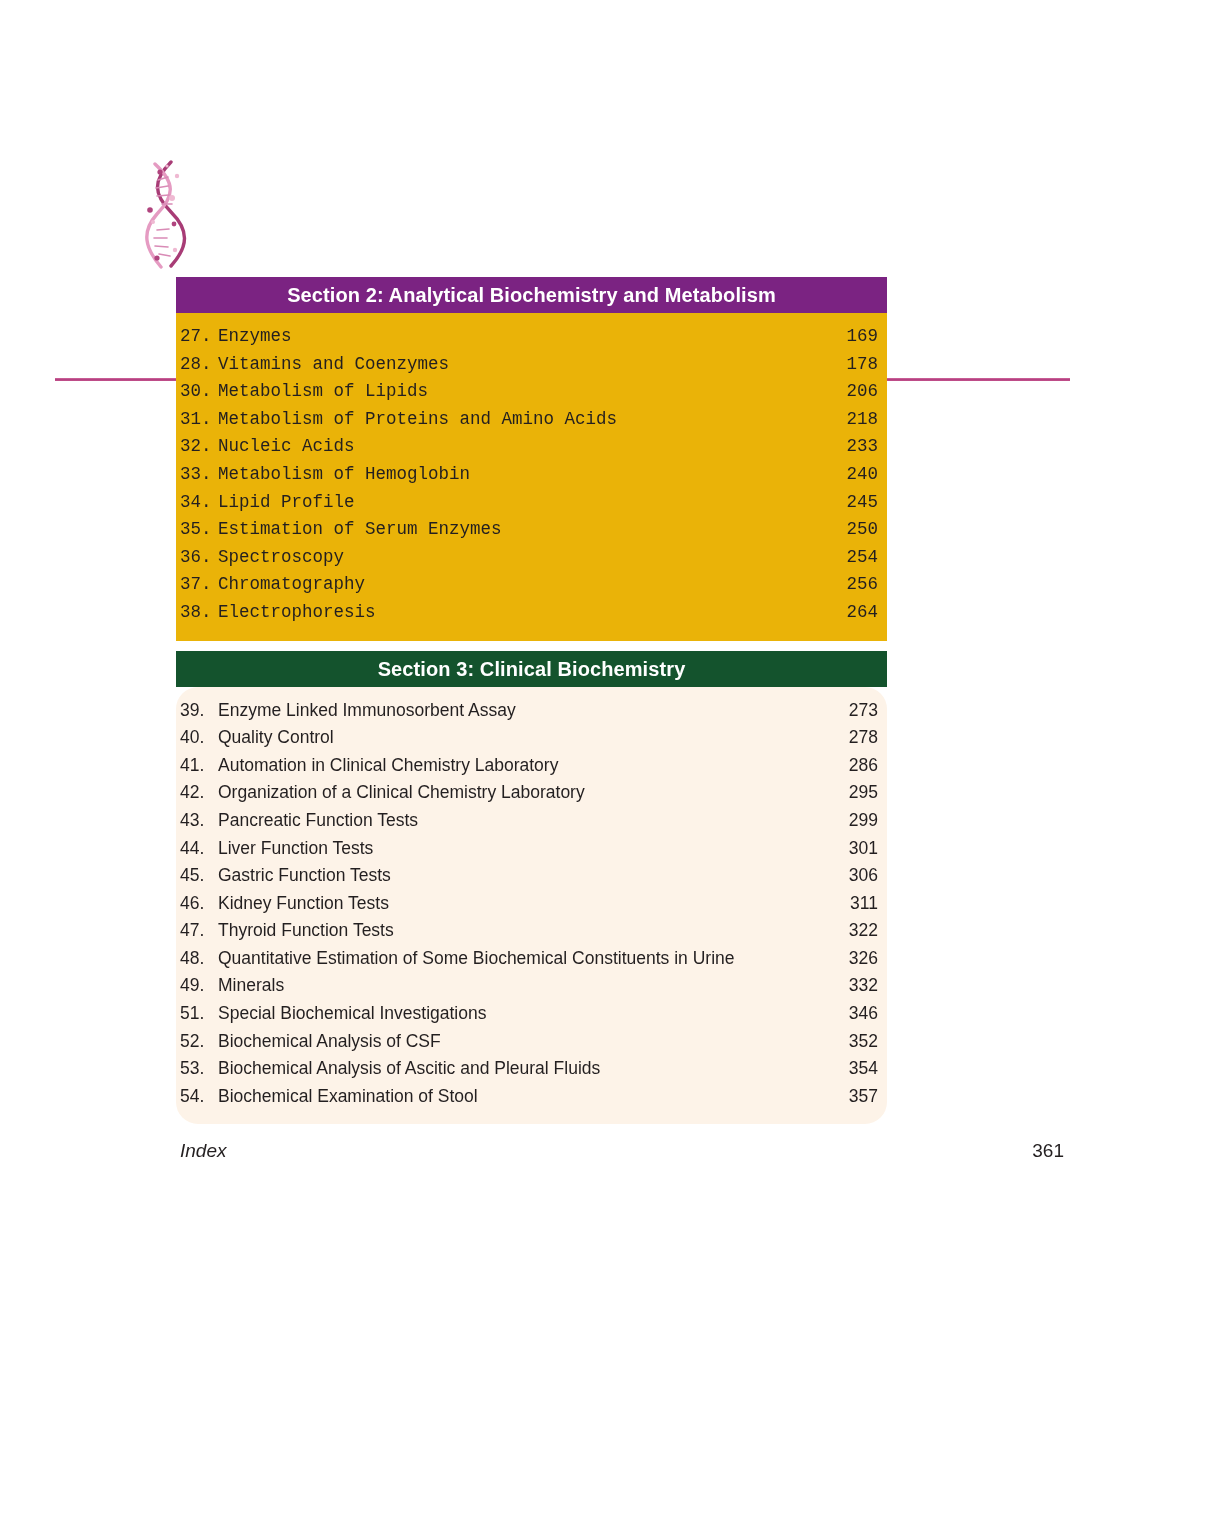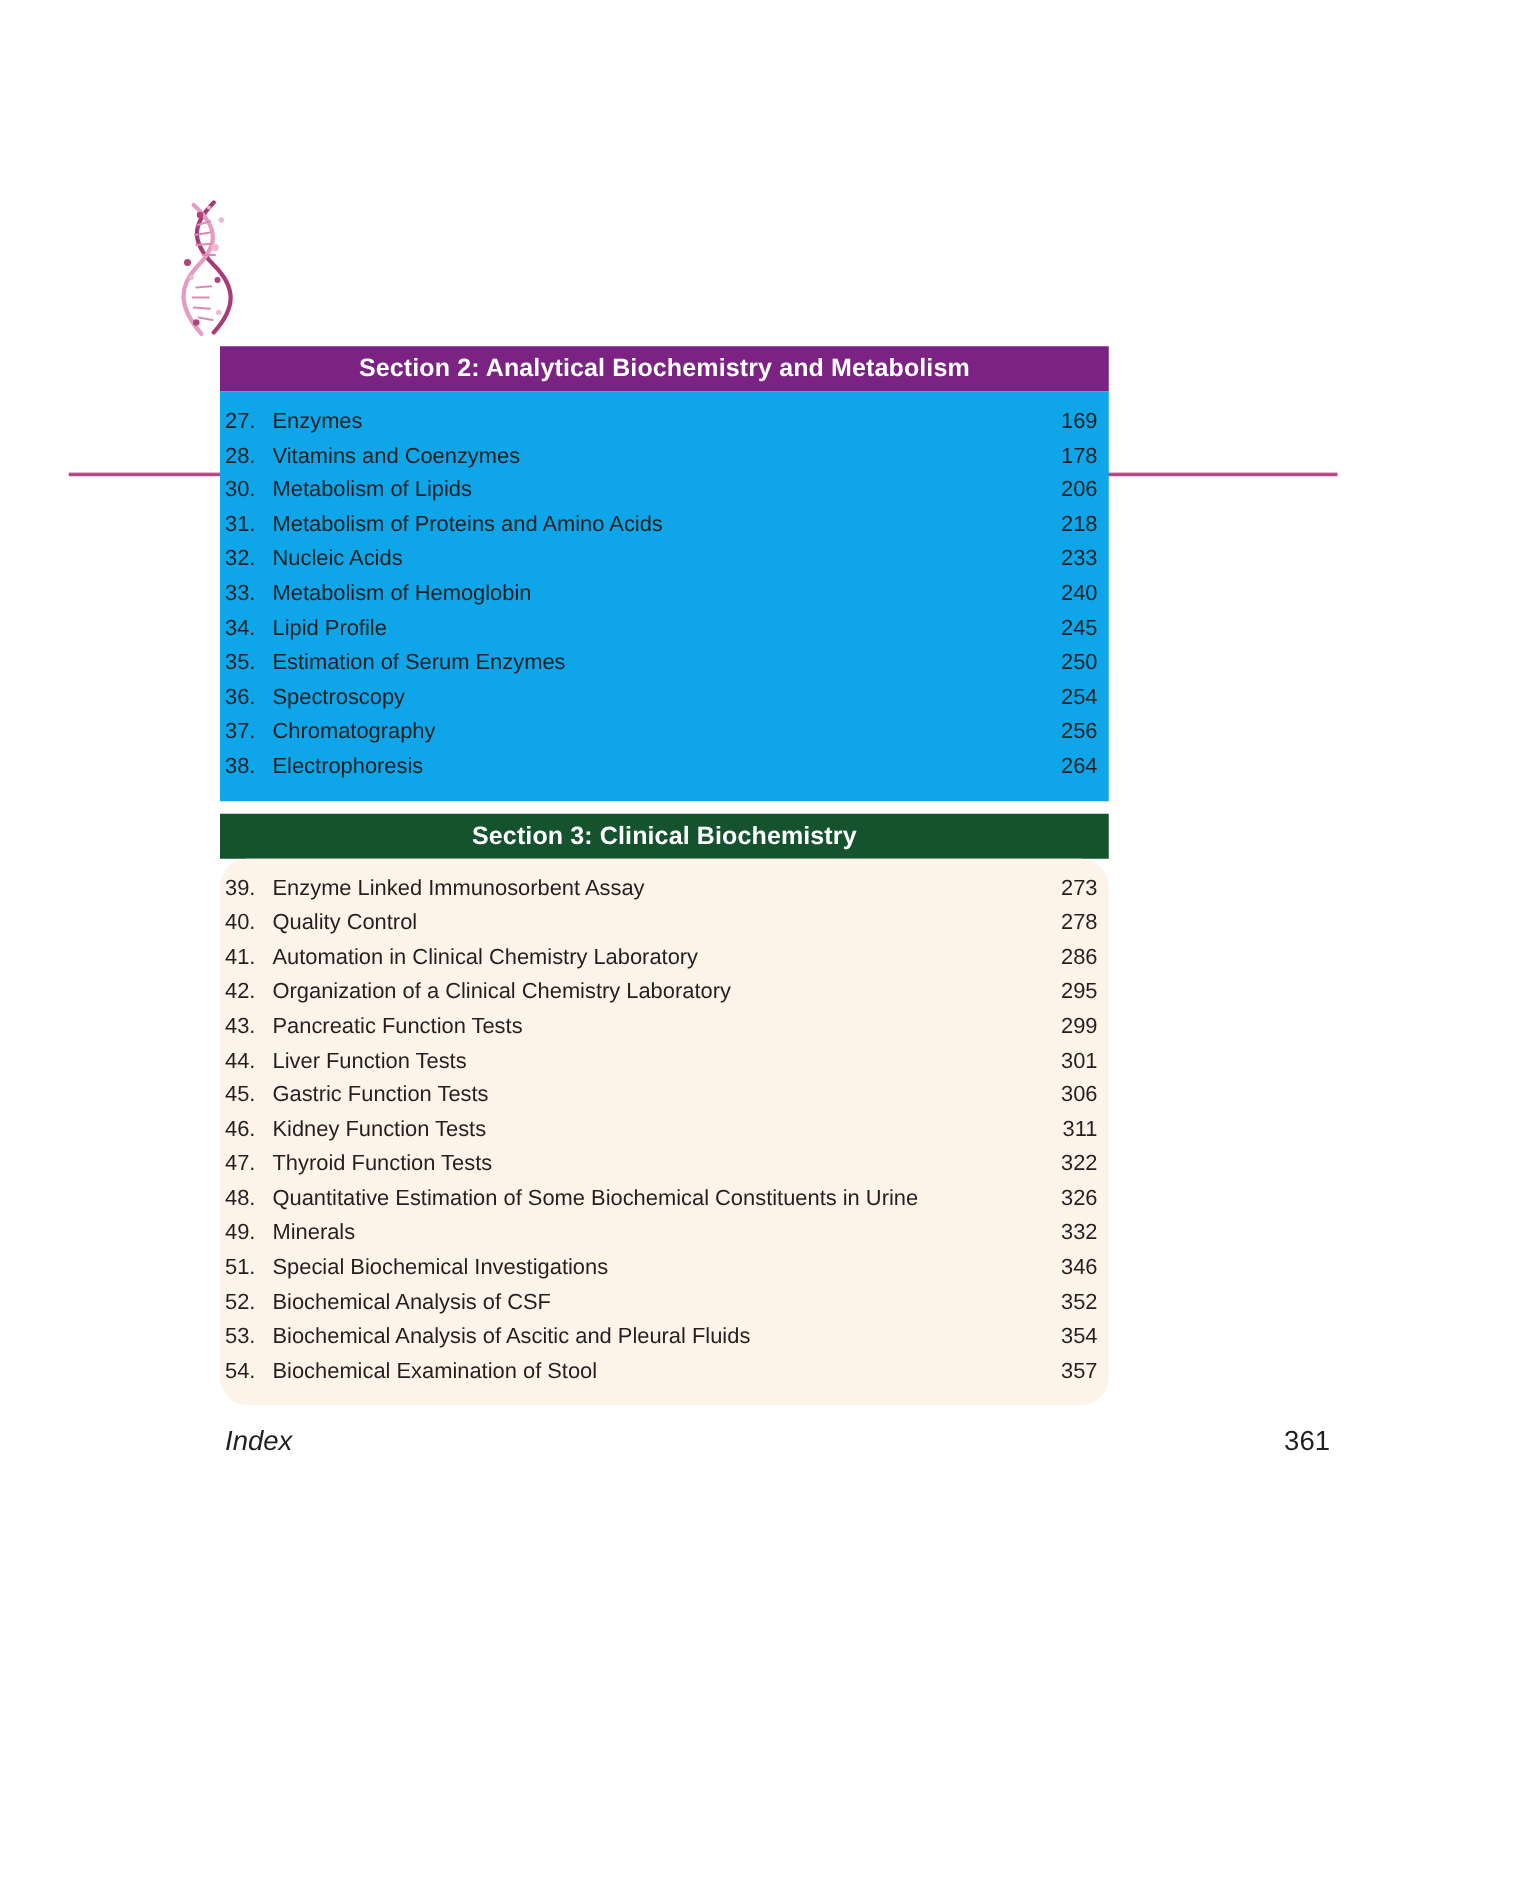--- a/index.html
+++ b/index.html
@@ -84,21 +84,21 @@
     font-weight: bold;
     font-size: 20px;
     letter-spacing: 0.1px;
   }
   .section-band.purple { background: #7B2382; }
   .section-band.orange { background: #14532d; }
 
   .section-body {
     padding: 10px 9px 14px 4px;
   }
-  .section-body.purple { background: #0ea5e9; }
+  .section-body.purple { background: #eab308; font-family: Liberation Mono, monospace; }
   .section-body.orange { background: #FDF3E8; border-radius: 22px; }
 
   .toc-row {
     display: flex;
     align-items: baseline;
     font-size: 17.5px;
     line-height: 27.6px;
     color: #231f20;
   }
   .toc-num {
@@ -121,21 +121,21 @@
   }
 
   
   .index-line {
     position: absolute;
     left: 180px;
     top: 1140px;
     width: 884px;
     display: flex;
     align-items: baseline;
-    font-size: 22px;
+    font-size: 19px;
     color: #231f20;
     gap: 48px;
   }
   .index-label {
     font-style: italic;
     flex: 1 1 auto;
   }
   .index-page {
     flex: 0 0 auto;
     text-align: right;

